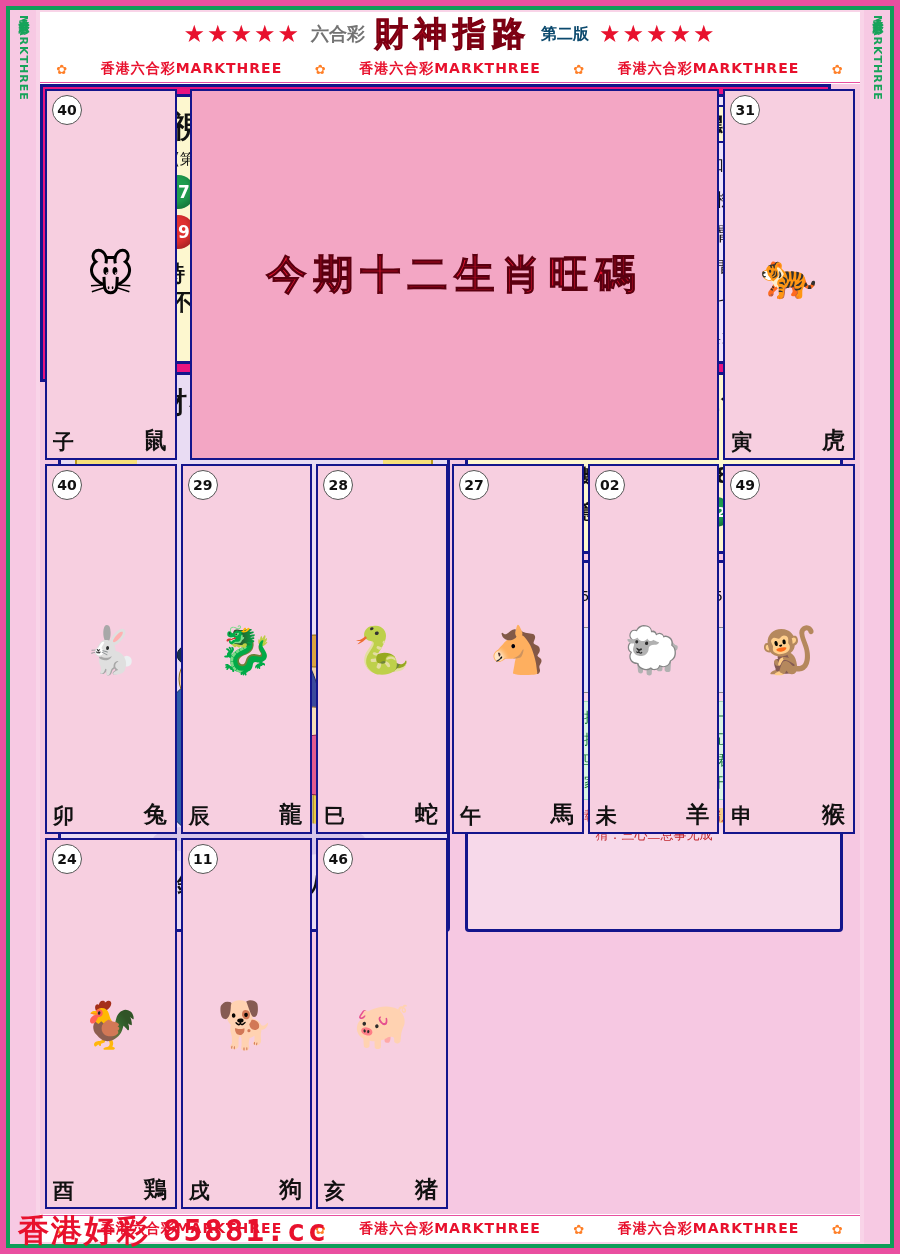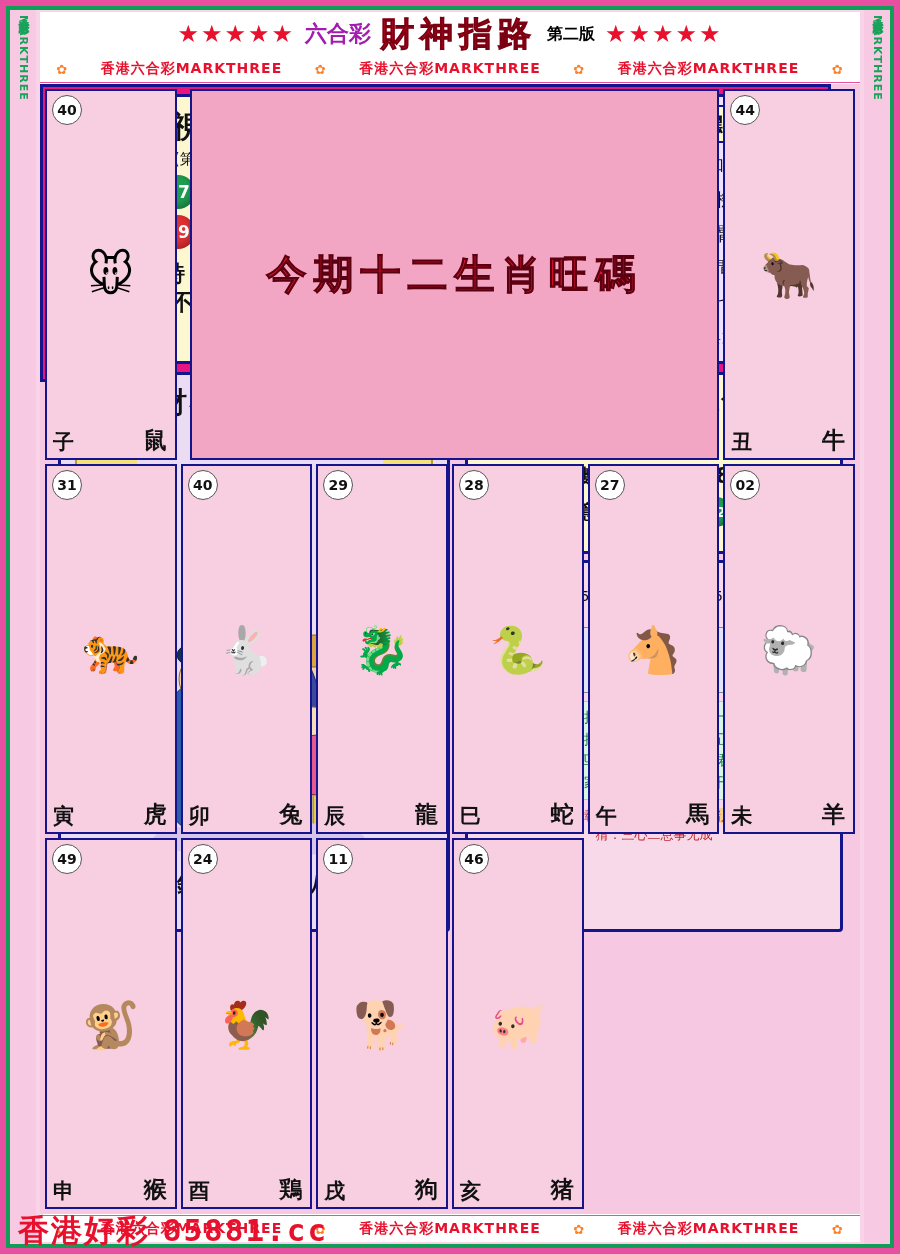--- a/index.html
+++ b/index.html
@@ -18,24 +18,24 @@
     color:#17a35a;font-size:11px;letter-spacing:1px;writing-mode:vertical-rl;
     text-orientation:mixed;font-weight:bold;overflow:hidden;line-height:26px;}
   .side-left{left:10px;}
   .side-right{right:10px;}
   .inner{position:absolute;left:40px;top:12px;right:40px;bottom:12px;background:#ffffff;}
 
   
   .titlebar{position:absolute;left:0;top:0;width:820px;height:44px;background:#fff;
     border-bottom:2px solid #0f9d58;display:flex;align-items:center;justify-content:center;gap:10px;}
   .stars{color:#e8112d;font-size:24px;letter-spacing:2px;}
-  .sub-left{font-size:22px;color:#a21caf;font-weight:bold;font-family:"DejaVu Sans",sans-serif;}
+  .sub-left{font-size:18px;color:#737373;font-weight:bold;font-family:"DejaVu Sans",sans-serif;}
   .maintitle{font-size:33px;font-weight:bold;color:#e8112d;letter-spacing:6px;
     -webkit-text-stroke:1px #7a0012;font-family:Liberation Serif, serif;}
-  .edition{font-size:16px;color:#000000;font-weight:bold;}
+  .edition{font-size:16px;color:#0c4a6e;font-weight:bold;}
 
   
   .marquee{position:absolute;left:0;width:820px;height:26px;background:#fff;
     display:flex;align-items:center;justify-content:space-around;
     color:#e8112d;font-weight:bold;font-size:14px;letter-spacing:1px;}
   .marquee.top{top:44px;border-bottom:1px solid #e94fa0;}
   .marquee.bottom{bottom:0;border-top:1px solid #e94fa0;}
   .flower{color:#ff7f27;font-size:13px;}
 
   .content{position:absolute;left:0;top:72px;width:820px;bottom:28px;background:#f6c8e2;}
@@ -334,26 +334,20 @@
             <span class="znum">40</span>
             <span class="zani">🐭</span>
             <span class="zbranch">子</span>
             <span class="zname">鼠</span>
           </div>
 
           <div class="zbanner">
             <span>今期十二生肖旺碼</span>
           </div>
 
-          <div class="zcell">
-            <span class="znum">44</span>
-            <span class="zani">🐂</span>
-            <span class="zbranch">丑</span>
-            <span class="zname">牛</span>
-          </div>
 
           <div class="zcell">
             <span class="znum">31</span>
             <span class="zani">🐅</span>
             <span class="zbranch">寅</span>
             <span class="zname">虎</span>
           </div>
           <div class="zcell">
             <span class="znum">40</span>
             <span class="zani">🐇</span>

